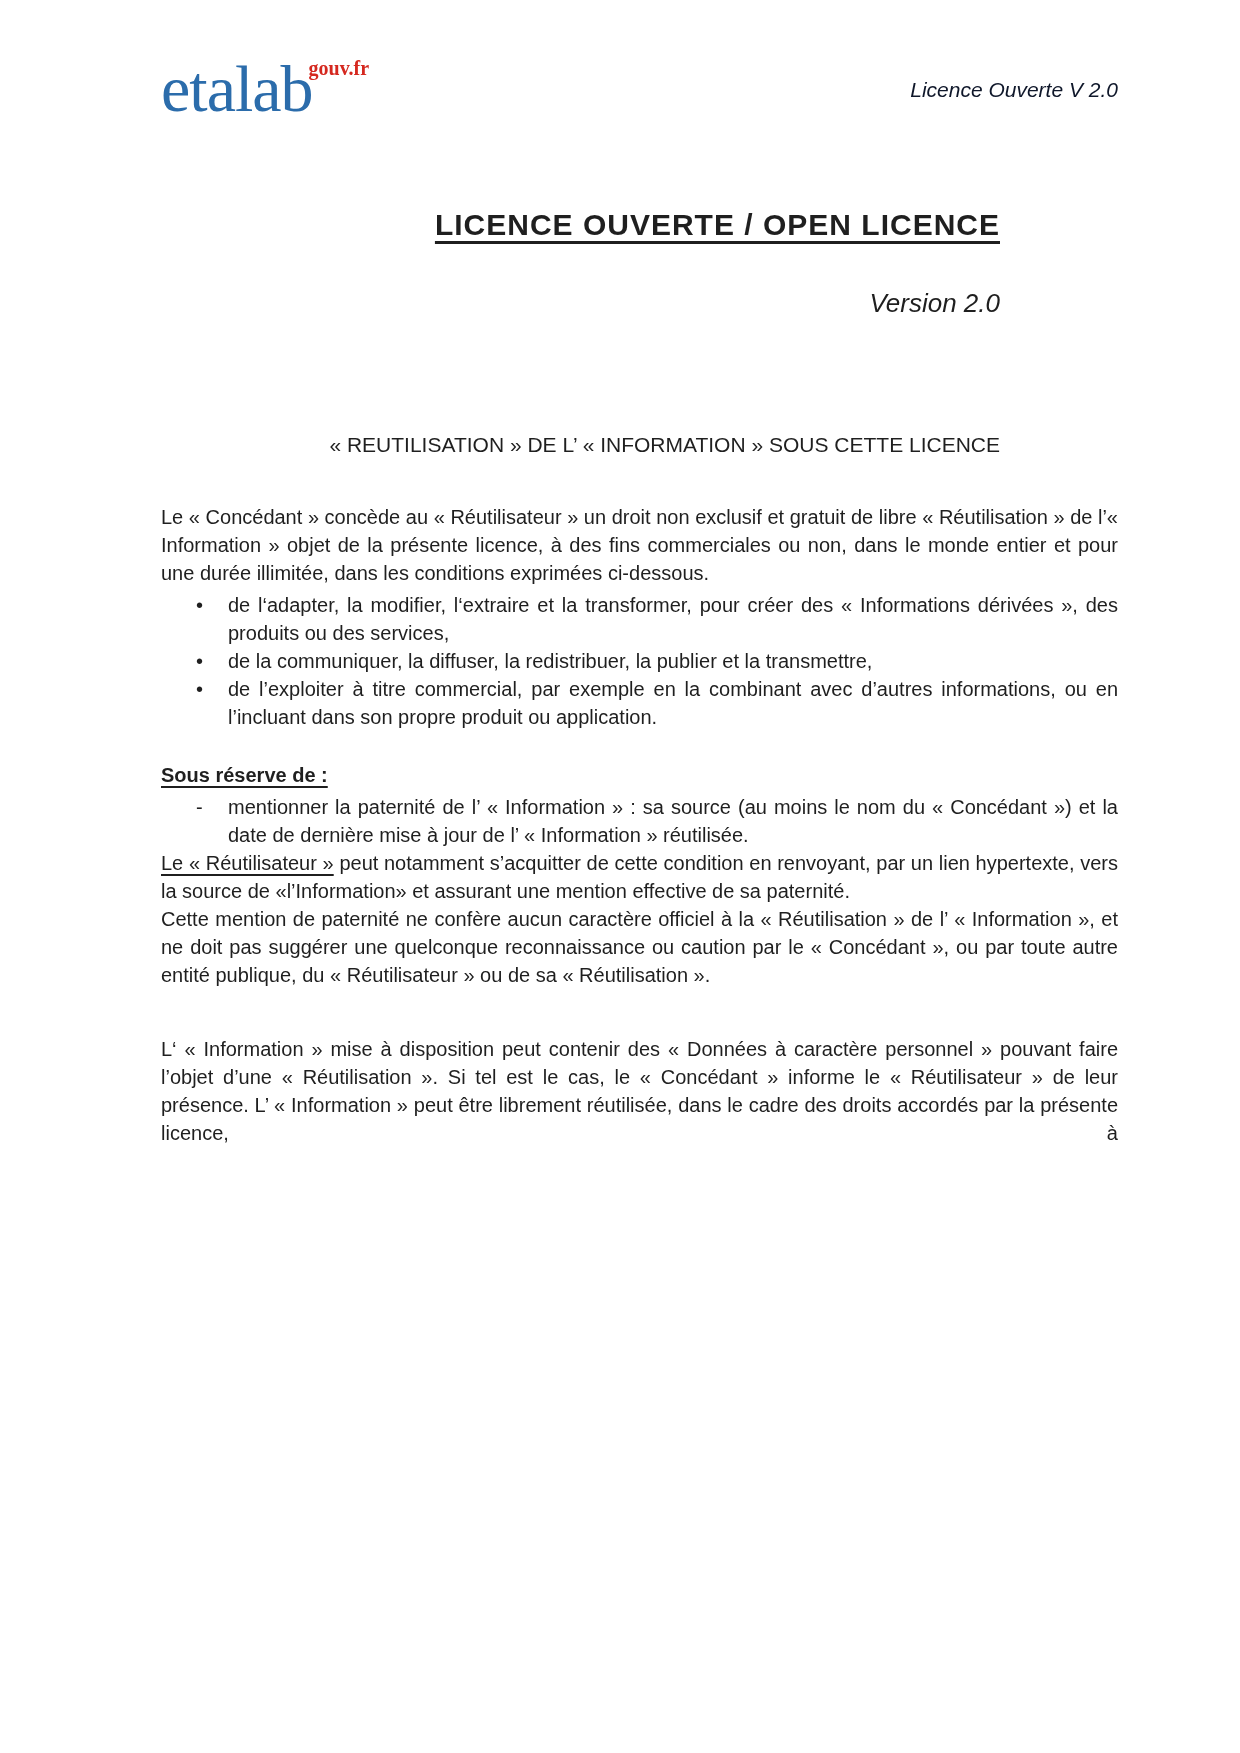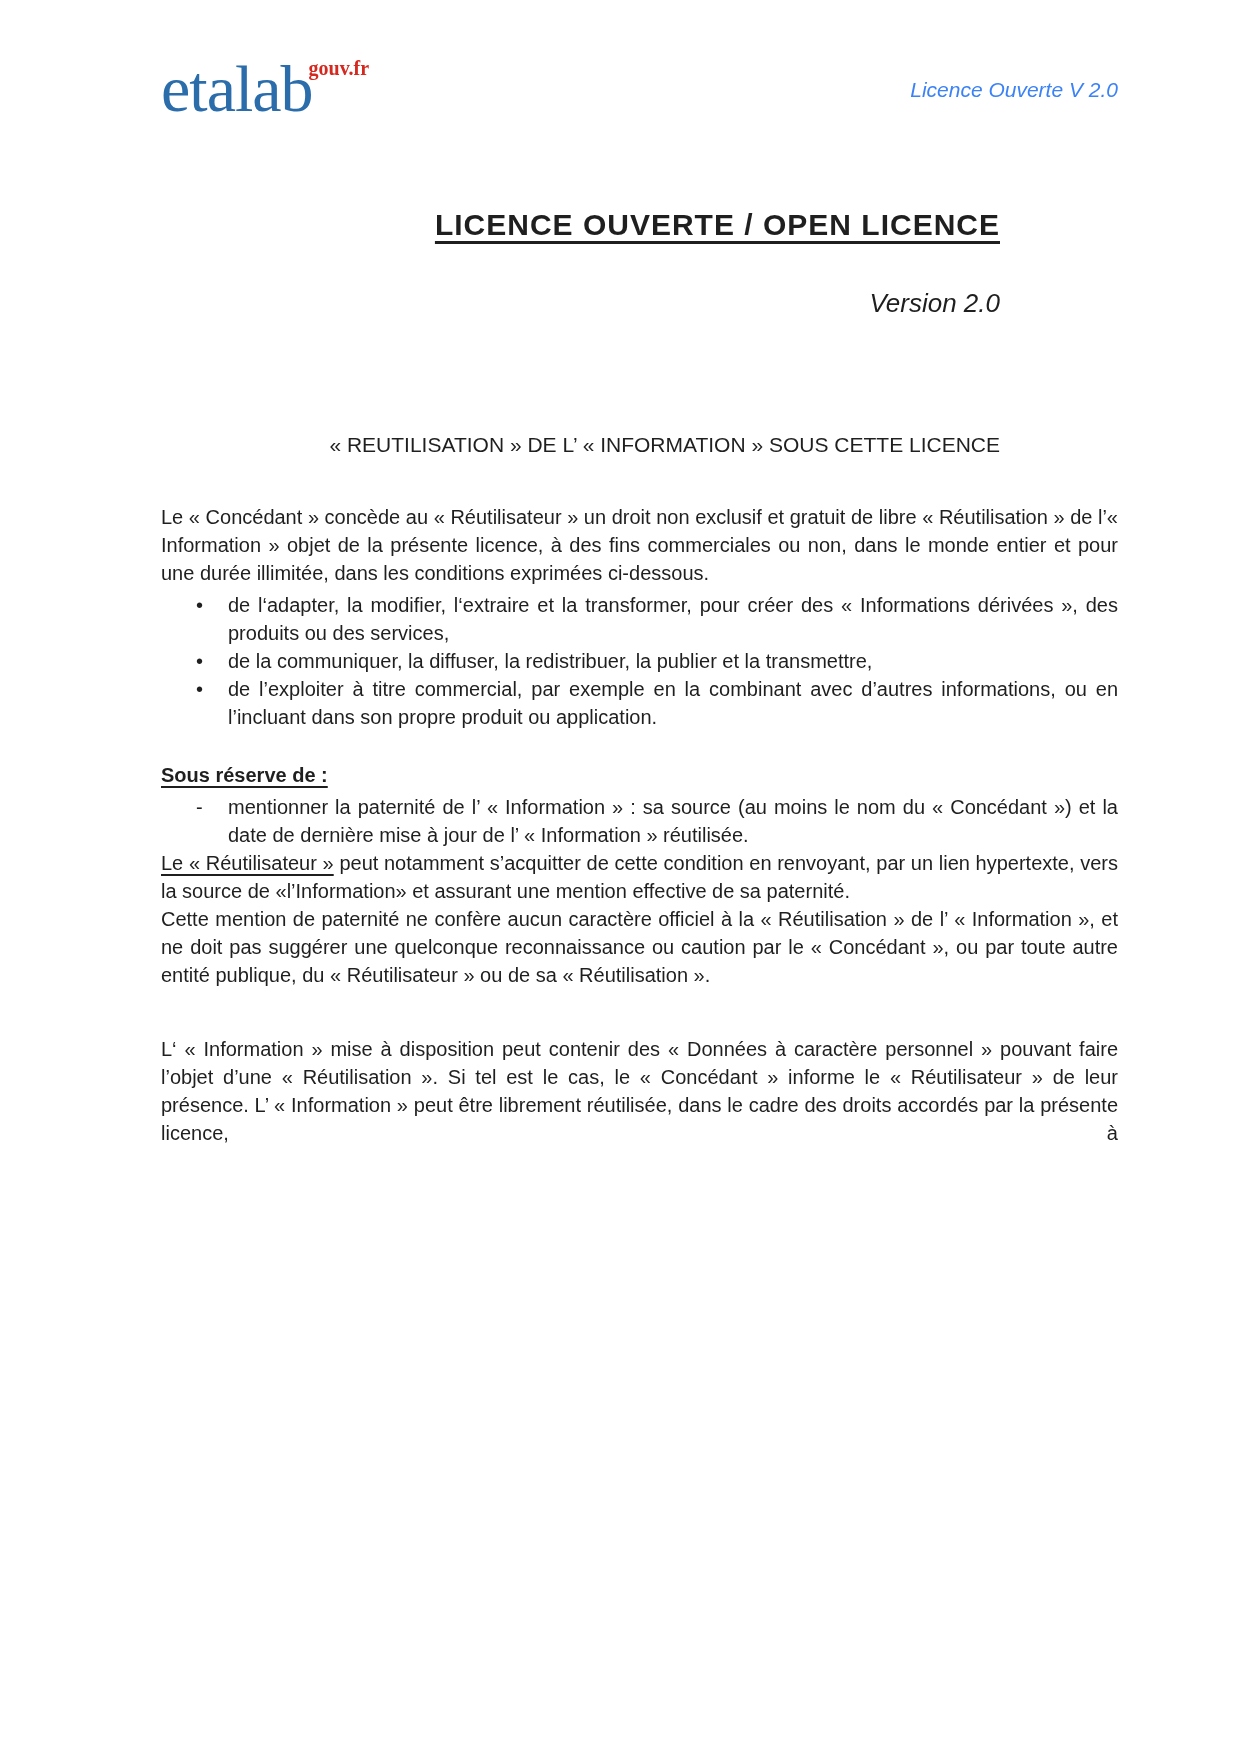--- a/index.html
+++ b/index.html
@@ -31,21 +31,21 @@
     font-weight: bold;
     color: #d5281f;
     position: relative;
     top: -36px;
     left: -4px;
   }
   .doc-ref {
     font-size: 21px;
     font-style: italic;
     margin-top: 22px;
-    color: #3b82f6;
+    color: #0f172a;
   }
   
   .centered { text-align: right; margin-right: 118px; }
   .title {
     margin-top: 56px;
     font-size: 30px;
     font-weight: bold;
     letter-spacing: 1px;
   }
   .title .title-text {

